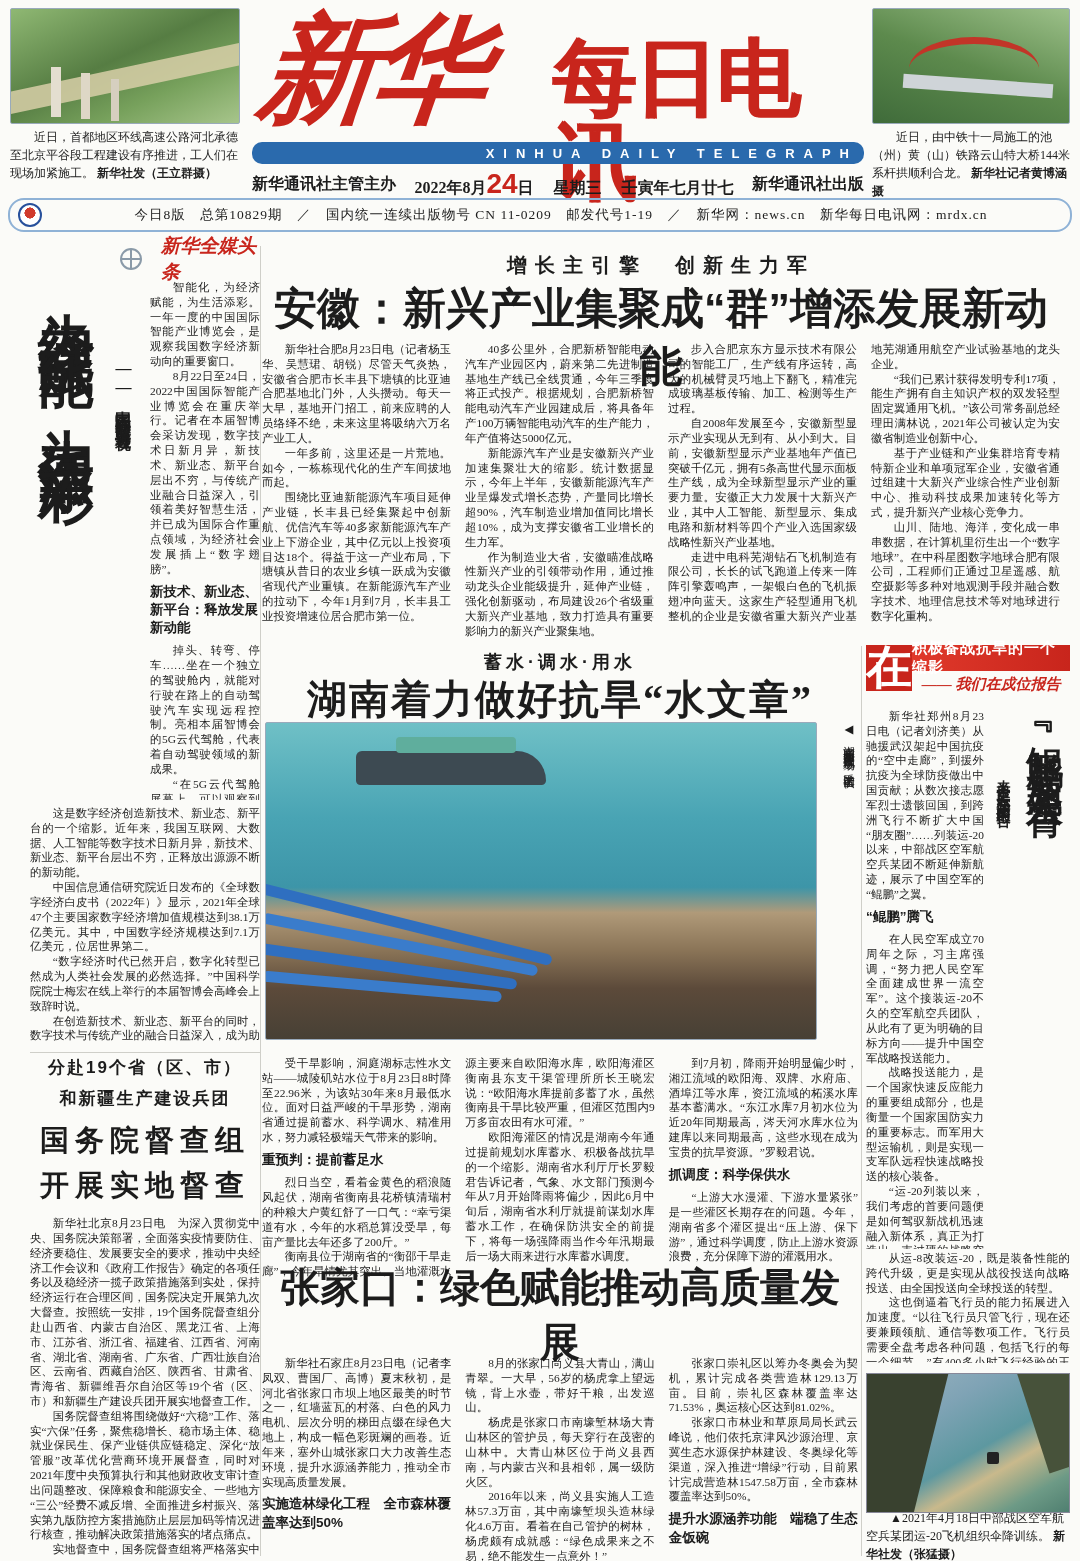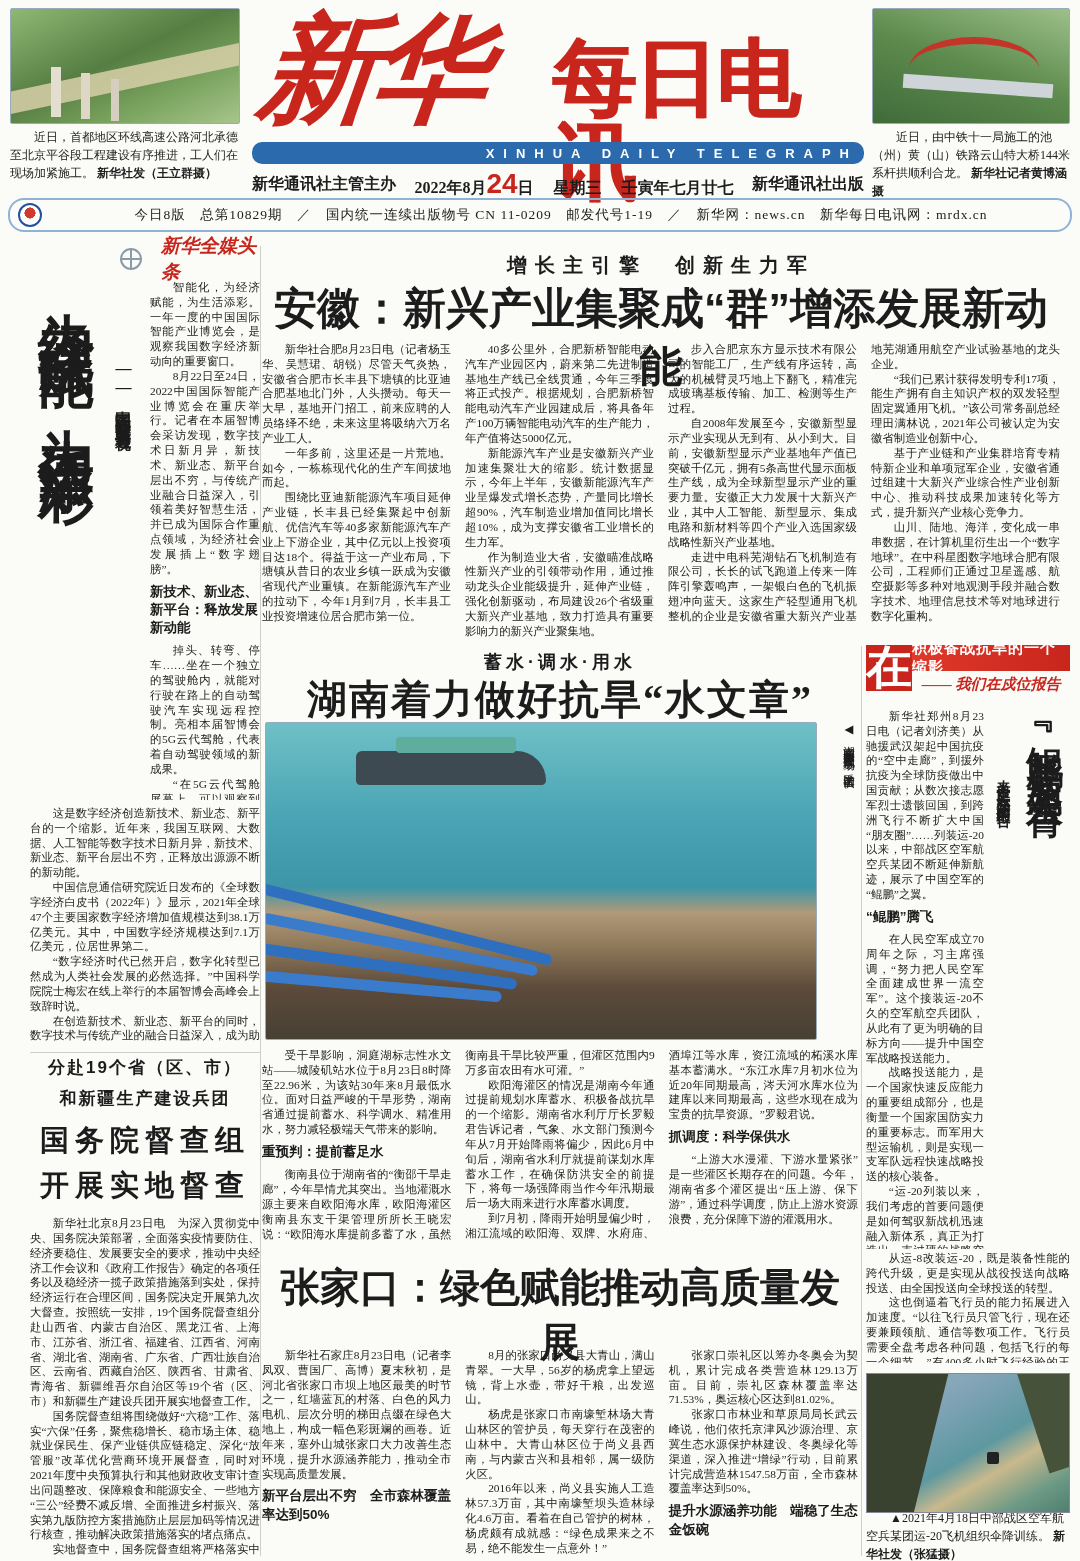--- a/index.html
+++ b/index.html
@@ -28,21 +28,21 @@
   .info-bar{position:absolute;left:8px;top:198px;width:1064px;height:34px;border:2px solid #8fb2d6;
         border-radius:16px;display:flex;align-items:center;font-size:13.5px;letter-spacing:1px;}
   .emblem{width:24px;height:24px;border:2px solid #27509b;border-radius:50%;margin:0 10px 0 8px;
         background:radial-gradient(circle at 50% 40%,#d03a2c 0 35%,#fff 36% 100%);}
   .info-text{flex:1;text-align:center;}
   
   .body-txt{font-size:11.4px;line-height:1.3;text-align:justify;overflow:hidden;}
   .body-txt p{margin:0;text-indent:2em;}
   .body-txt .subhead{font-family:"Liberation Sans","DejaVu Sans",sans-serif;font-weight:bold;
         font-size:13.5px;text-indent:0;text-align:left;margin:6px 0;line-height:1.35;}
-  .cols3{column-count:3;column-gap:14px;}
+  .cols3{column-count:3;column-gap:14px;margin-top:8px;}
   .cols4{column-count:4;column-gap:14px;}
   .rule-v{position:absolute;width:1px;background:#cfcfc9;}
   
   .badge{position:absolute;left:120px;top:246px;width:140px;height:26px;font-style:italic;font-weight:bold;
         color:#c8251c;font-size:19px;display:flex;align-items:center;gap:19px;}
   .globe{width:22px;height:22px;border-radius:50%;border:2px solid #8a9aa8;flex:0 0 auto;
         background:linear-gradient(#0000 46%,#8a9aa8 46% 54%,#0000 54%),linear-gradient(90deg,#0000 46%,#8a9aa8 46% 54%,#0000 54%);}
   .v-head{position:absolute;left:34px;top:268px;height:760px;writing-mode:vertical-rl;text-orientation:upright;
         font-size:56px;font-weight:bold;letter-spacing:10px;line-height:1.15;}
   .v-sub{position:absolute;left:112px;top:360px;height:480px;writing-mode:vertical-rl;text-orientation:upright;
@@ -202,20 +202,21 @@
     <div class="shape" data-name="photo-shape-canopy" style="left:130px;top:14px;width:120px;height:16px;background:#5fae9d;border-radius:4px;"></div>
     <div class="shape" data-name="photo-shape-pipe" style="left:-10px;top:196px;width:300px;height:11px;background:#2f6fc0;border-radius:6px;transform:rotate(14deg);"></div>
     <div class="shape" data-name="photo-shape-pipe" style="left:-6px;top:216px;width:280px;height:11px;background:#3a7ccb;border-radius:6px;transform:rotate(11deg);"></div>
     <div class="shape" data-name="photo-shape-pipe" style="left:-8px;top:238px;width:260px;height:11px;background:#2f6fc0;border-radius:6px;transform:rotate(8deg);"></div>
     <div class="shape" data-name="photo-shape-pipe" style="left:-4px;top:258px;width:240px;height:11px;background:#3a7ccb;border-radius:6px;transform:rotate(5deg);"></div>
   </div>
   <div class="hn-vcap" data-name="hunan-photo-caption">◀湖南省岳阳市华容县的抗旱现场。（受访者供图）</div>
   <div class="hn-body body-txt cols3" data-name="hunan-body">
       <p>受干旱影响，洞庭湖标志性水文站——城陵矶站水位于8月23日8时降至22.96米，为该站30年来8月最低水位。面对日益严峻的干旱形势，湖南省通过提前蓄水、科学调水、精准用水，努力减轻极端天气带来的影响。</p>
       <h4 class="subhead">重预判：提前蓄足水</h4>
+      <p>烈日当空，看着金黄色的稻浪随风起伏，湖南省衡南县花桥镇清瑞村的种粮大户黄红舒了一口气：“幸亏渠道有水，今年的水稻总算没受旱，每亩产量比去年还多了200斤。”</p>
       <p>衡南县位于湖南省的“衡邵干旱走廊”，今年旱情尤其突出。当地灌溉水源主要来自欧阳海水库，欧阳海灌区衡南县东支干渠管理所所长王晓宏说：“欧阳海水库提前多蓄了水，虽然衡南县干旱比较严重，但灌区范围内9万多亩农田有水可灌。”</p>
       <p>欧阳海灌区的情况是湖南今年通过提前规划水库蓄水、积极备战抗旱的一个缩影。湖南省水利厅厅长罗毅君告诉记者，气象、水文部门预测今年从7月开始降雨将偏少，因此6月中旬后，湖南省水利厅就提前谋划水库蓄水工作，在确保防洪安全的前提下，将每一场强降雨当作今年汛期最后一场大雨来进行水库蓄水调度。</p>
       <p>到7月初，降雨开始明显偏少时，湘江流域的欧阳海、双牌、水府庙、酒埠江等水库，资江流域的柘溪水库基本蓄满水。“东江水库7月初水位为近20年同期最高，涔天河水库水位为建库以来同期最高，这些水现在成为宝贵的抗旱资源。”罗毅君说。</p>
       <h4 class="subhead">抓调度：科学保供水</h4>
       <p>“上游大水漫灌、下游水量紧张”是一些灌区长期存在的问题。今年，湖南省多个灌区提出“压上游、保下游”，通过科学调度，防止上游水资源浪费，充分保障下游的灌溉用水。</p>
     </div>
 
   <div class="kp" data-name="kunpeng-rail">
     <div class="jj-banner" data-name="strong-army-banner">
       <div class="jj-zai" data-name="banner-big-char">在</div>
@@ -244,21 +245,21 @@
     </div>
     <div class="kp-cap" data-name="kunpeng-photo-caption">
       <span data-name="caption-text">▲2021年4月18日中部战区空军航空兵某团运-20飞机组织伞降训练。</span>
       <b data-name="caption-credit">新华社发（张猛摄）</b>
     </div>
   </div>
 
   <div class="zjk-head" data-name="zhangjiakou-headline">张家口：绿色赋能推动高质量发展</div>
   <div class="zjk-body body-txt cols3" data-name="zhangjiakou-body">
       <p>新华社石家庄8月23日电（记者李凤双、曹国厂、高博）夏末秋初，是河北省张家口市坝上地区最美的时节之一，红墙蓝瓦的村落、白色的风力电机、层次分明的梯田点缀在绿色大地上，构成一幅色彩斑斓的画卷。近年来，塞外山城张家口大力改善生态环境，提升水源涵养能力，推动全市实现高质量发展。</p>
-      <h4 class="subhead">新平台层出不穷　全市森林覆盖率达到50%</h4>
+      <h4 class="subhead">实施造林绿化工程　全市森林覆盖率达到50%</h4>
       <p>8月的张家口尚义县大青山，满山青翠。一大早，56岁的杨虎拿上望远镜，背上水壶，带好干粮，出发巡山。</p>
       <p>杨虎是张家口市南壕堑林场大青山林区的管护员，每天穿行在茂密的山林中。大青山林区位于尚义县西南，与内蒙古兴和县相邻，属一级防火区。</p>
       <p>2016年以来，尚义县实施人工造林57.3万亩，其中南壕堑坝头造林绿化4.6万亩。看着在自己管护的树林，杨虎颇有成就感：“绿色成果来之不易，绝不能发生一点意外！”</p>
       <p>张家口崇礼区以筹办冬奥会为契机，累计完成各类营造林129.13万亩。目前，崇礼区森林覆盖率达71.53%，奥运核心区达到81.02%。</p>
       <p>张家口市林业和草原局局长武云峰说，他们依托京津风沙源治理、京冀生态水源保护林建设、冬奥绿化等渠道，深入推进“增绿”行动，目前累计完成营造林1547.58万亩，全市森林覆盖率达到50%。</p>
       <h4 class="subhead">提升水源涵养功能　端稳了生态金饭碗</h4>
     </div>
 
 </div>
 

